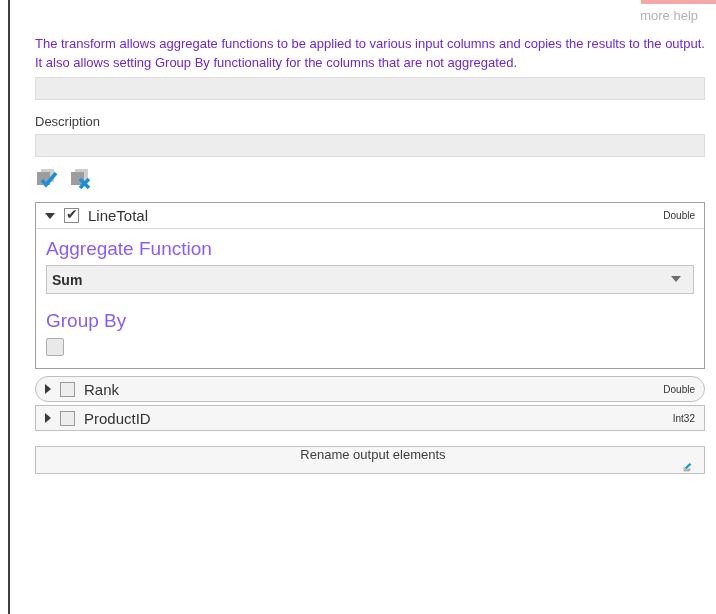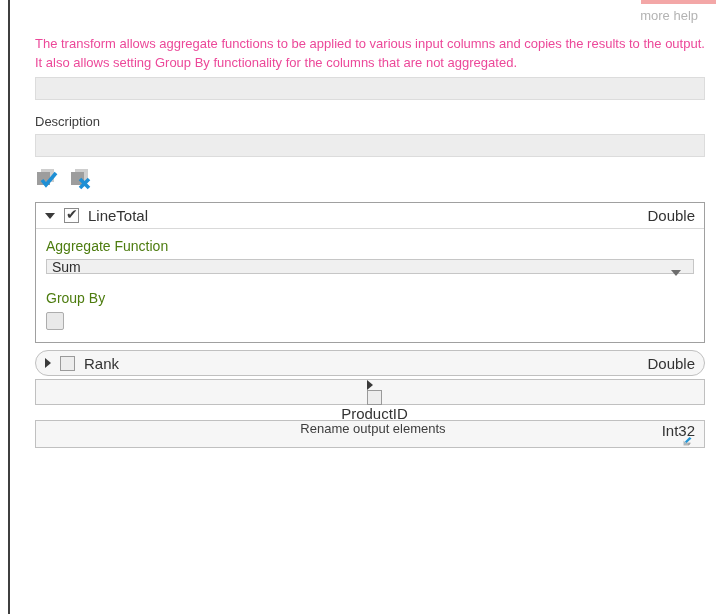--- a/index.html
+++ b/index.html
@@ -10,51 +10,51 @@
 
   .help-accent { position:absolute; top:0; right:3px; width:80px; height:4px; background:#f3a7a7; }
   .more-help { position:absolute; top:8px; right:26px; font-size:13px; color:#b3b3b3; cursor:pointer; }
 
   .content { padding:25px 19px 0 25px; }
 
   .title-row { display:flex; align-items:center; height:38px; }
   .title-row .app-icon { width:38px; height:38px; flex:0 0 auto; }
   .page-title { font-size:21px; color:#5a5a5a; margin-left:6px; }
 
-  .intro { margin-top:9px; font-size:13px; line-height:19px; color:#ec4899; width:676px; }
+  .intro { margin-top:9px; font-size:13px; line-height:19px; color:#6d28d9; width:676px; }
 
   .field-label { margin-top:14px; font-size:13px; color:#3d3d3d; }
   .text-input { margin-top:5px; width:100%; height:23px; background:#ededed; border:1px solid #dcdcdc; outline:none; font-family:"Liberation Sans", sans-serif; font-size:13px; padding:0 5px; color:#3d3d3d; display:block; }
 
   .choose-prompt { margin-top:17px; font-size:13px; }
 
   .toolbar { margin-top:11px; display:flex; gap:8px; height:23px; align-items:flex-end; }
   .tool-btn { width:26px; height:23px; cursor:pointer; }
 
   .group { margin-top:11px; border:1px solid #a0a0a0; background:#fff; }
   .group-header { display:flex; align-items:center; height:26px; padding:0 9px; border-bottom:1px solid #d9d9d9; background:#fff; }
   .caret-down { width:0; height:0; border-left:5px solid transparent; border-right:5px solid transparent; border-top:6px solid #3a3a3a; cursor:pointer; }
   .caret-right { width:0; height:0; border-top:5px solid transparent; border-bottom:5px solid transparent; border-left:6px solid #3a3a3a; cursor:pointer; }
   .cb { width:15px; height:15px; border:1px solid #8a8a8a; background:#fdfdfd; margin-left:9px; position:relative; cursor:pointer; flex:0 0 auto; }
   .cb.checked .tick { position:absolute; left:1px; top:-3px; font-size:14px; color:#3b3b3b; }
   .cb.unchecked { background:#ededed; border-color:#9a9a9a; }
   .el-name { margin-left:9px; font-size:15px; color:#333; }
-  .el-type { margin-left:auto; font-size:15px; color:#333; }
+  .el-type { margin-left:auto; font-size:10px; color:#333; }
 
   .group-body { padding:9px 10px 12px 10px; }
-  .inner-label { font-size:14px; color:#4d7c0f; }
-  .dropdown { margin-top:5px; height:15px; background:#f0f0f0; border:1px solid #c6c6c6; display:flex; align-items:center; padding:0 8px 0 5px; cursor:pointer; position:relative; }
+  .inner-label { font-size:19px; color:#8b5cf6; }
+  .dropdown { margin-top:5px; height:29px; background:#f0f0f0; border:1px solid #c6c6c6; display:flex; align-items:center; padding:0 8px 0 5px; cursor:pointer; position:relative;font-weight:bold; }
   .dropdown-value { font-size:14px; color:#2e2e2e; }
   .dropdown-arrow { position:absolute; right:12px; top:10px; width:0; height:0; border-left:5px solid transparent; border-right:5px solid transparent; border-top:6px solid #6d6d6d; }
   .groupby-label { margin-top:16px; }
   .big-cb { margin-top:6px; width:18px; height:18px; background:#e9e9e9; border:1px solid #adadad; border-radius:2px; cursor:pointer; }
 
   .el-row { display:flex; align-items:center; height:26px; padding:0 9px; background:#f6f6f6; border:1px solid #c0c0c0; }
   .el-row.rank { margin-top:7px;border-radius:13px; }
-  .el-row.productid { margin-top:3px;flex-direction:column; }
+  .el-row.productid { margin-top:3px; }
 
   .action-bar { display:flex; align-items:center; height:28px; padding:0 5px 0 11px; background:#f6f6f6; border:1px solid #c0c0c0; cursor:pointer; }
   .action-bar.first { margin-top:10px; }
   .action-bar.second { margin-top:15px;flex-direction:column; }
   .action-label { font-size:13px; color:#3d3d3d; }
   .edit-icon { margin-left:auto; width:24px; height:22px; }
 </style>
 </head>
 <body>
 

